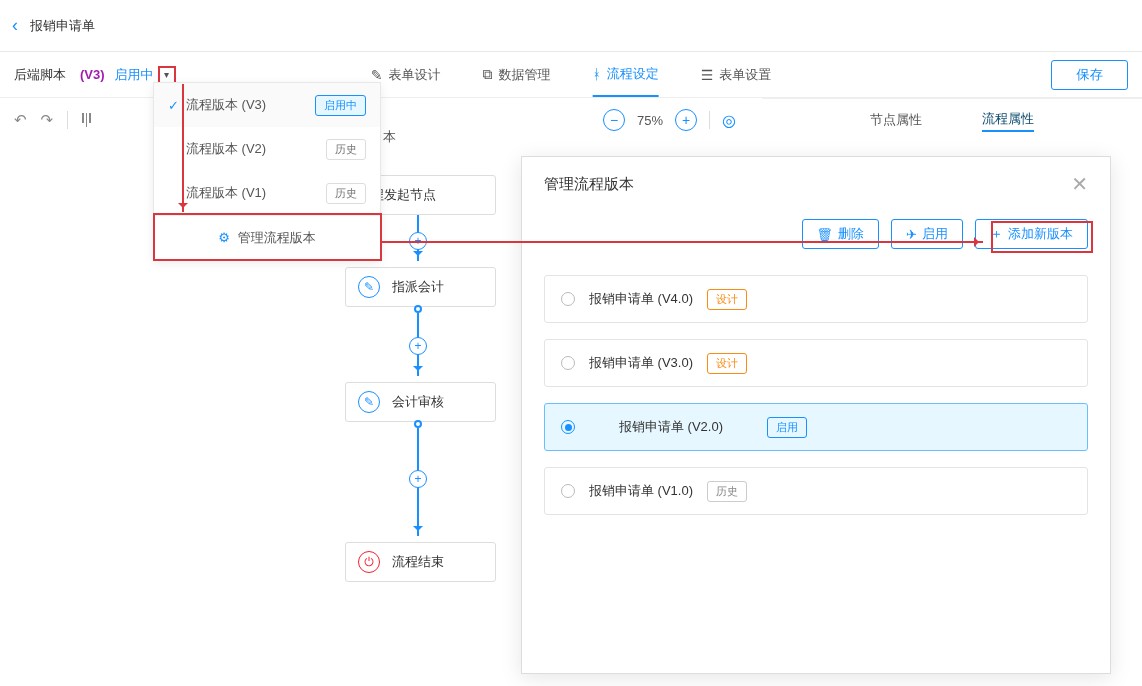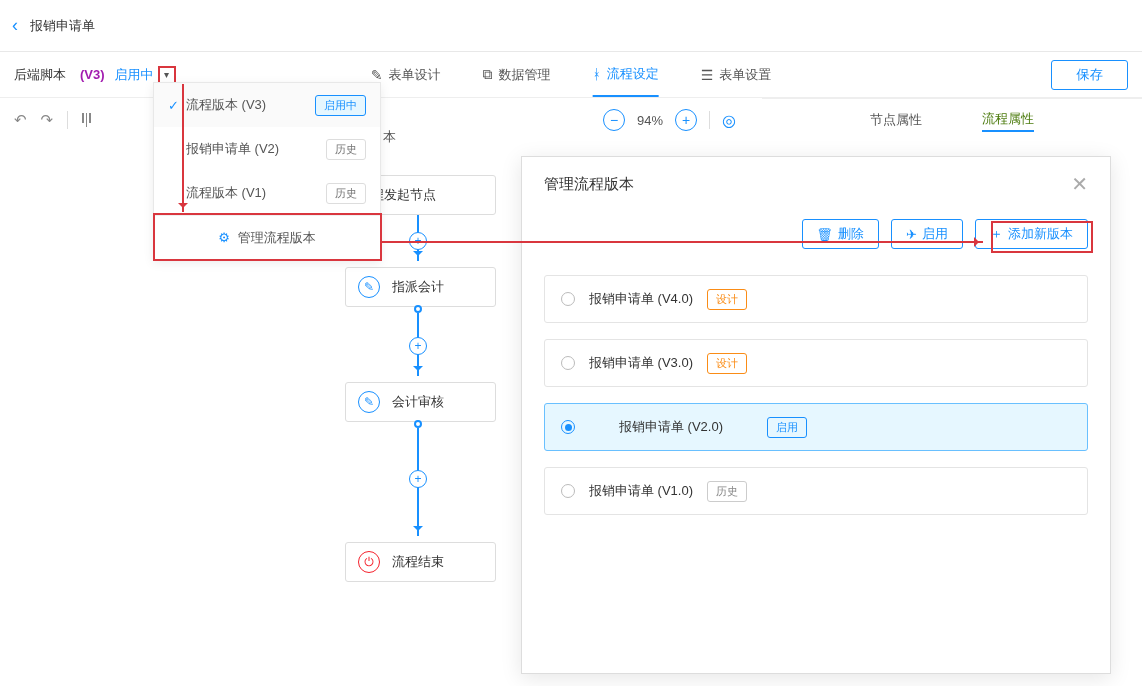--- a/index.html
+++ b/index.html
@@ -33,21 +33,21 @@
 .tool-btn { color: #888; font-size: 15px; cursor: pointer; }
 .tool-sep { width: 1px; height: 18px; background: #ddd; }
 .zoom-cluster { display:flex; align-items:center; gap:12px; margin-left:auto; margin-right: 392px; }
 .zoom-btn { width:22px; height:22px; border:1px solid #1890ff; border-radius:50%; display:flex; align-items:center; justify-content:center; color:#1890ff; cursor:pointer; font-size:14px; }
 .zoom-pct { color:#555; }
 .target-btn { color:#1890ff; font-size:16px; cursor:pointer; }
 
 
 .right-pane { position:absolute; right:0; top:98px; width:380px; height:44px; display:flex; align-items:center; justify-content:center; gap:60px; padding:4px 20px; border-top:1px solid #eee; }
 .rp-tab { color:#555; cursor:pointer; padding-bottom:2px; }
-.rp-tab.active { color:#4d7c0f; border-bottom:2px solid #1890ff; }
+.rp-tab.active { color:#0c4a6e; border-bottom:2px solid #1890ff; }
 
 
 .dropdown { position: absolute; left: 153px; top: 82px; width: 228px; background: #fff; border: 1px solid #e8e8e8; box-shadow: 0 3px 10px rgba(0,0,0,0.08); z-index:5; }
 .dd-row { display:flex; align-items:center; height:44px; padding:0 14px; cursor:pointer; }
 .dd-row.first { background:#fafafa; }
 .dd-check { width:18px; color:#1890ff; font-size:13px; }
 .dd-label { flex:1; color:#555; font-size:13px; }
 .dd-badge { border:1px solid #ddd; color:#777; font-size:11px; padding:2px 8px; border-radius:3px; }
 .dd-badge.active { border-color:#1890ff; color:#1890ff; background:#e6f7ff; }
 .dd-manage { height:44px; display:flex; align-items:center; justify-content:center; gap:8px; color:#555; border-top:1px solid #f0f0f0; cursor:pointer; }
@@ -142,41 +142,41 @@
   <span class="tool-sep"></span>
   <span class="tool-btn pipe-icon">
       <span style="height:10px"></span>
       <span style="height:14px"></span>
       <span style="height:10px"></span>
     </span>
   <span class="tool-btn" style="visibility:hidden">本</span>
 
   <div class="zoom-cluster">
     <span class="zoom-btn">−</span>
-    <span class="zoom-pct">94%</span>
+    <span class="zoom-pct">75%</span>
     <span class="zoom-btn">+</span>
     <span class="tool-sep"></span>
     <span class="target-btn">◎</span>
   </div>
 </div>
 
 <div class="right-pane">
   <span class="rp-tab">节点属性</span>
   <span class="rp-tab active">流程属性</span>
 </div>
 
 <div class="dropdown">
   <div class="dd-row first">
     <span class="dd-check">✓</span>
     <span class="dd-label">流程版本 (V3)</span>
     <span class="dd-badge active">启用中</span>
   </div>
   <div class="dd-row">
     <span class="dd-check"></span>
-    <span class="dd-label">报销申请单 (V2)</span>
+    <span class="dd-label">流程版本 (V2)</span>
     <span class="dd-badge">历史</span>
   </div>
   <div class="dd-row">
     <span class="dd-check"></span>
     <span class="dd-label">流程版本 (V1)</span>
     <span class="dd-badge">历史</span>
   </div>
   <div class="dd-manage">
     <span style="color:#1890ff;">⚙</span>
     <span>管理流程版本</span>

